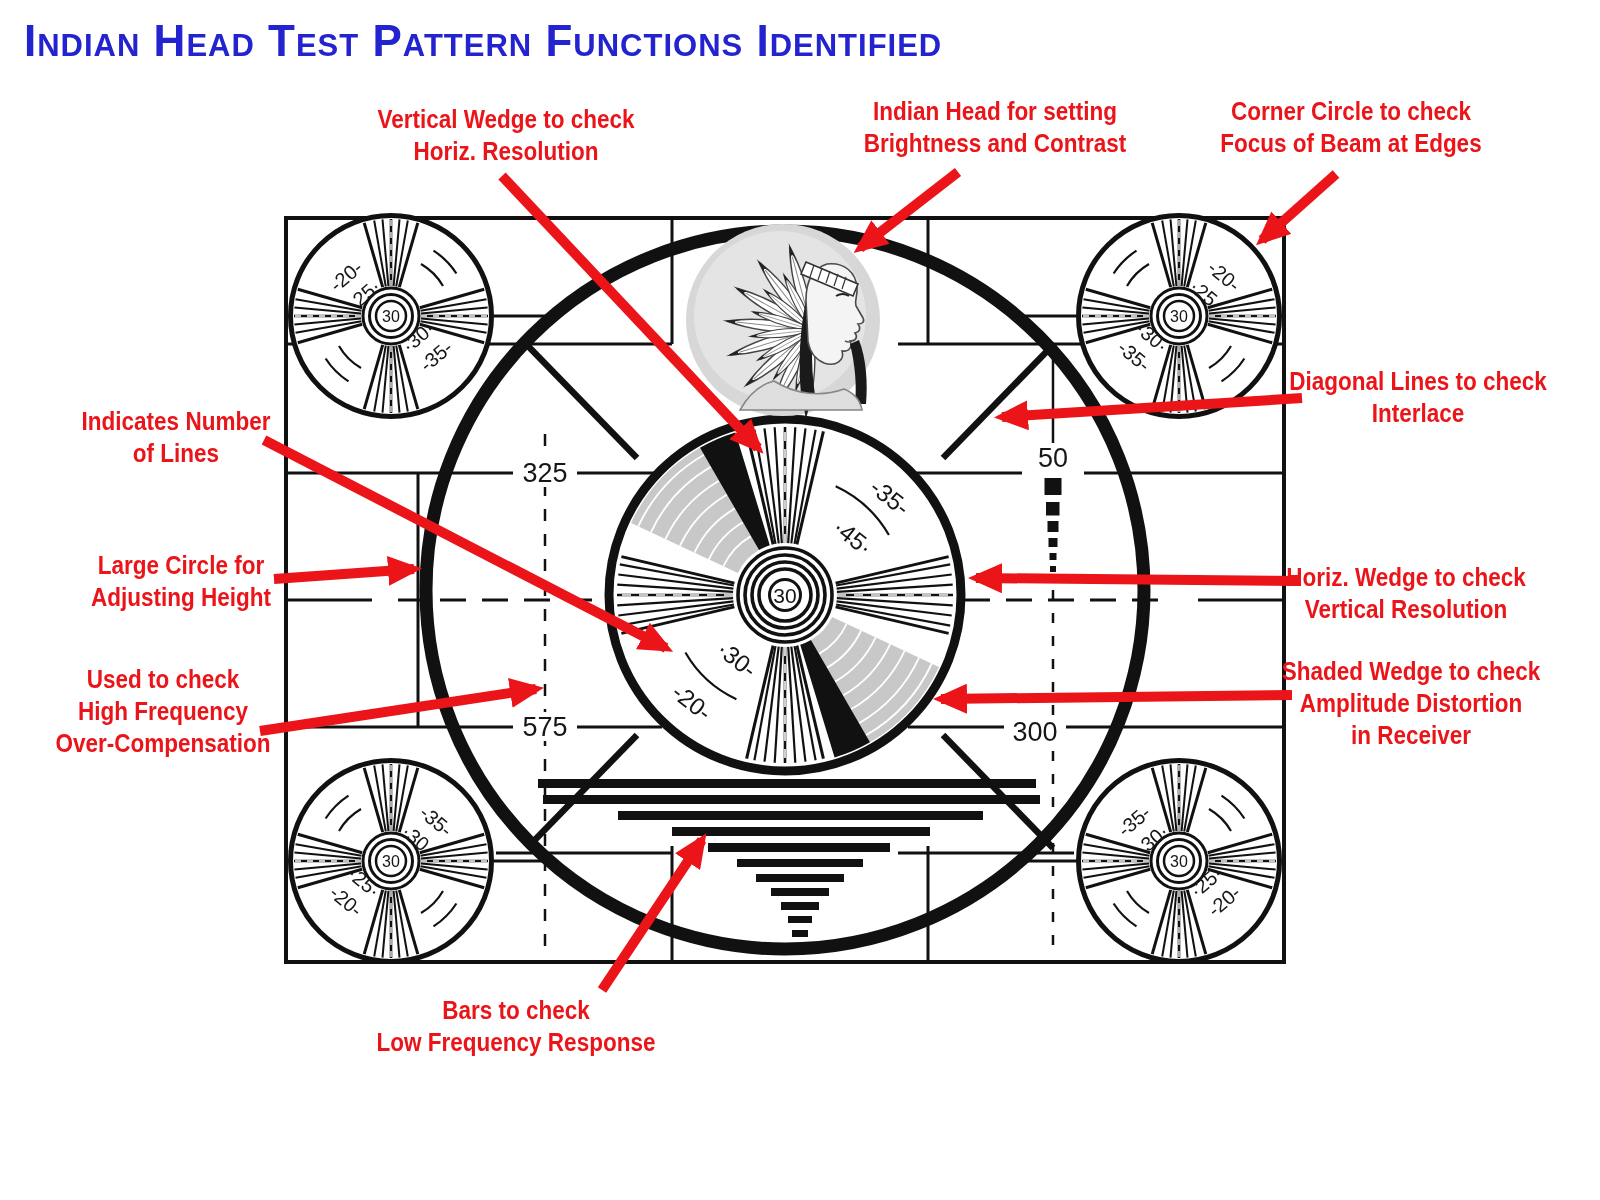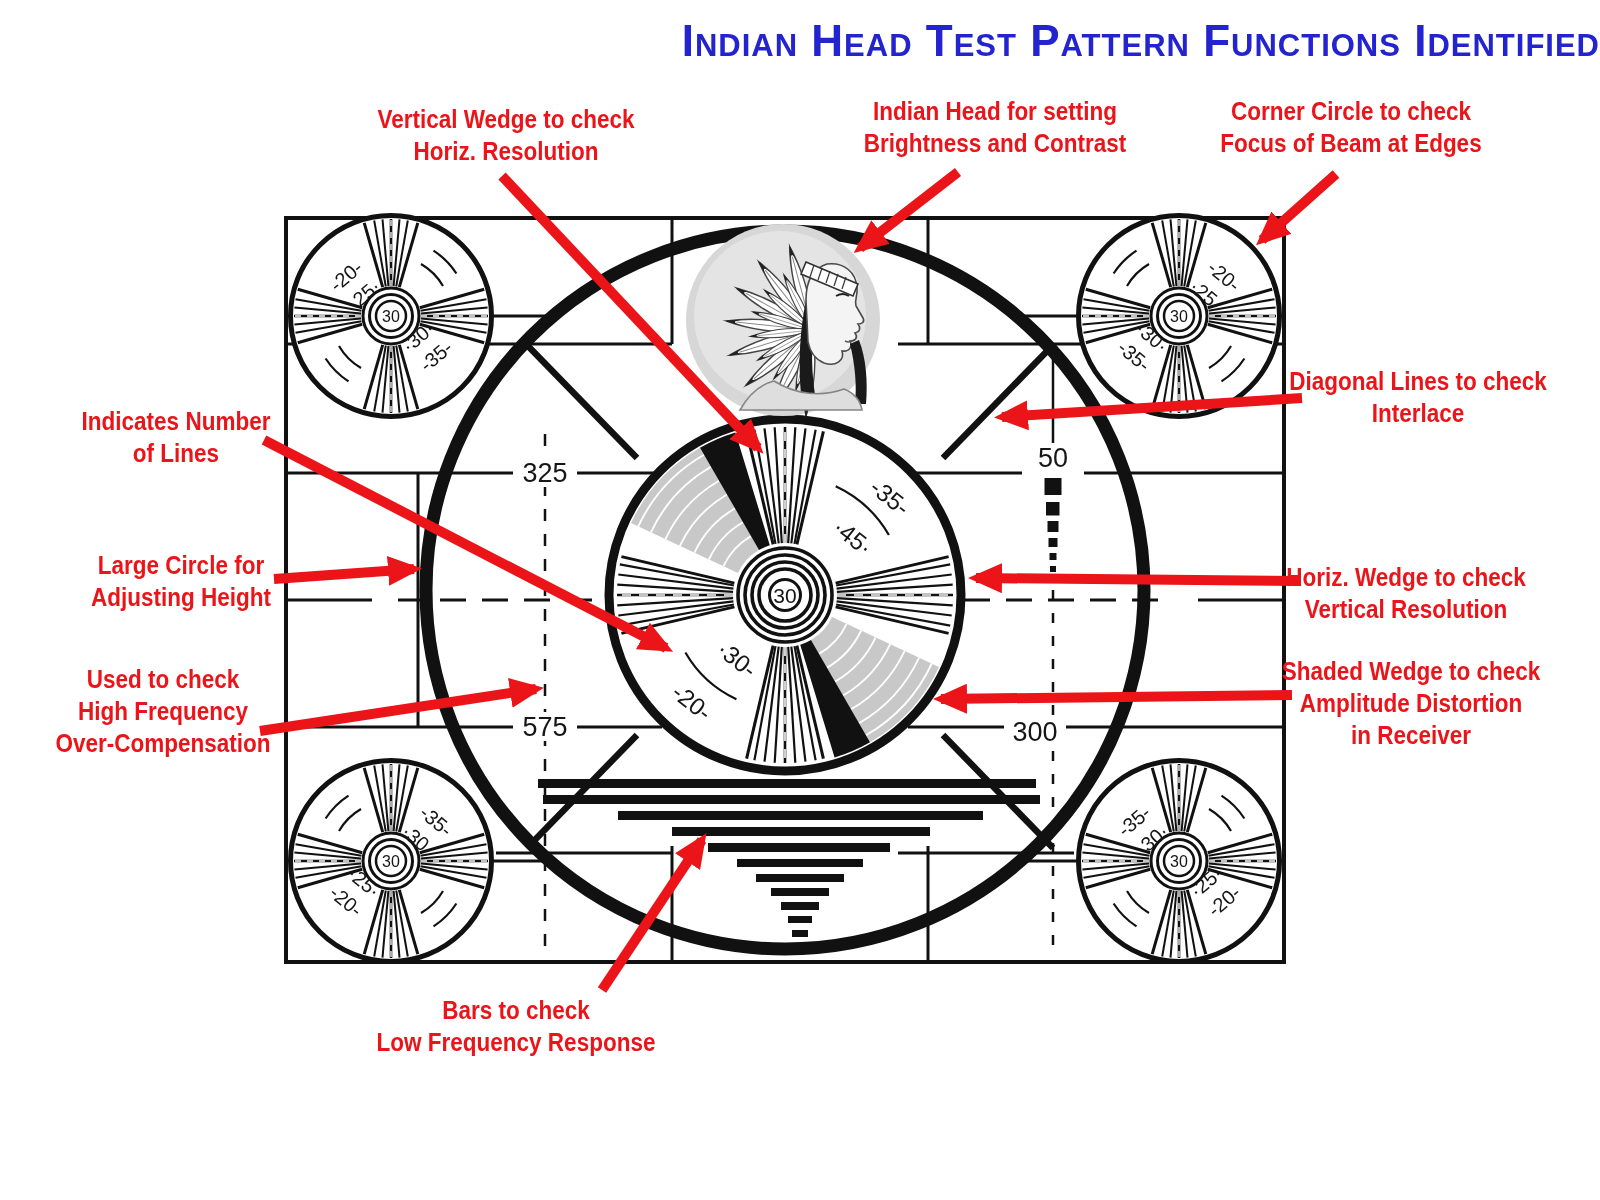--- a/index.html
+++ b/index.html
@@ -1,19 +1,19 @@
 <!DOCTYPE html>
 <html><head>
 <meta charset="utf-8">
 <style>
   html,body{margin:0;padding:0;background:#fff;}
   .stage{position:relative;width:1600px;height:1200px;background:#fff;overflow:hidden;
          font-family:"Liberation Sans",sans-serif;}
   .stage svg{position:absolute;left:0;top:0;}
-  .title{position:absolute;left:0;right:0;top:16px;text-align:right;
+  .title{position:absolute;left:0;right:0;top:16px;text-align:left;
          color:#2323cf;font-weight:700;font-size:44px;font-variant:small-caps;
          letter-spacing:1px;margin-left:24px;}
   .note{position:absolute;color:#ea1419;font-weight:700;font-size:25px;line-height:1.27;
         text-align:center;white-space:nowrap;transform:translateX(-50%) scaleX(.9);
         transform-origin:center top;}
   .ptxt{font-family:"Liberation Sans",sans-serif;fill:#161616;}
 </style>
 </head>
 <body>
 

